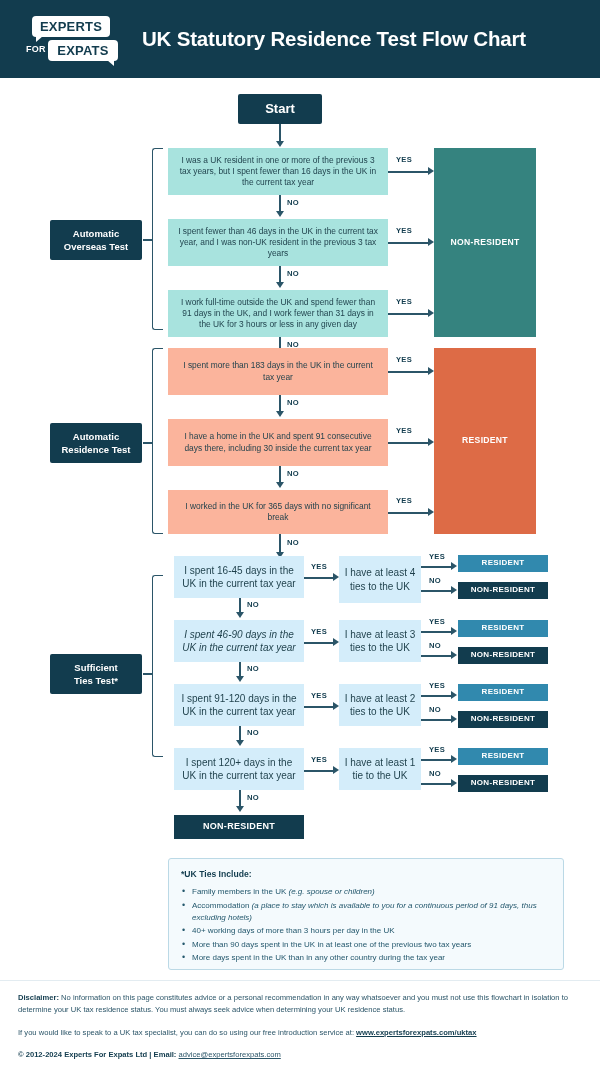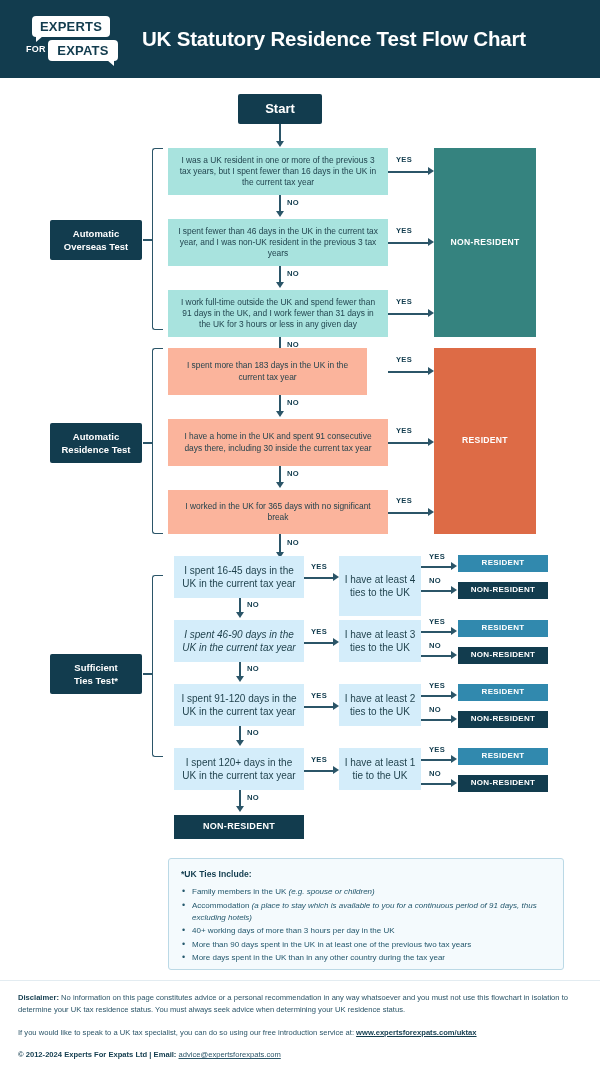--- a/index.html
+++ b/index.html
@@ -174,21 +174,21 @@
 
     <div class="box outcome-teal" style="left:434px; top:70px; width:102px; height:189px;">NON-RESIDENT</div>
 
     <div class="box label-box" style="left:50px; top:345px; width:92px; height:40px; flex-direction:column;">
       <span>Automatic</span>
       <span>Residence Test</span>
     </div>
     <div class="bracket" style="left:152px; top:270px; width:11px; height:186px;"></div>
     <div class="bracket-stub" style="left:143px; top:364px;"></div>
 
-    <div class="box q-salmon" style="left:168px; top:270px; width:199px; height:47px; padding:0 10px;">I spent more than 183 days in the UK in the current tax year</div>
+    <div class="box q-salmon" style="left:168px; top:270px; width:220px; height:47px; padding:0 10px;">I spent more than 183 days in the UK in the current tax year</div>
     <div class="v-line" style="left:279px; top:317px; height:17px;"></div>
     <div class="arrow-down" style="left:276px; top:333px;"></div>
     <div class="edge-label" style="left:287px; top:320px;">NO</div>
 
     <div class="box q-salmon" style="left:168px; top:341px; width:220px; height:47px; padding:0 10px;">I have a home in the UK and spent 91 consecutive days there, including 30 inside the current tax year</div>
     <div class="v-line" style="left:279px; top:388px; height:17px;"></div>
     <div class="arrow-down" style="left:276px; top:404px;"></div>
     <div class="edge-label" style="left:287px; top:391px;">NO</div>
 
     <div class="box q-salmon" style="left:168px; top:412px; width:220px; height:44px; padding:0 10px;">I worked in the UK for 365 days with no significant break</div>
@@ -214,21 +214,21 @@
       <span>Sufficient</span>
       <span>Ties Test*</span>
     </div>
     <div class="bracket" style="left:152px; top:497px; width:11px; height:182px;"></div>
     <div class="bracket-stub" style="left:143px; top:595px;"></div>
 
     <div class="box q-blue" style="left:174px; top:478px; width:130px; height:42px; padding:0 7px;">I spent 16-45 days in the UK in the current tax year</div>
     <div class="h-line" style="left:304px; top:499px; width:31px;"></div>
     <div class="arrow-right" style="left:333px; top:495px;"></div>
     <div class="edge-label" style="left:311px; top:484px;">YES</div>
-    <div class="box q-blue" style="left:339px; top:478px; width:82px; height:60px; padding:0 5px;">I have at least 4 ties to the UK</div>
+    <div class="box q-blue" style="left:339px; top:478px; width:82px; height:47px; padding:0 5px;">I have at least 4 ties to the UK</div>
     <div class="h-line" style="left:421px; top:488px; width:32px;"></div>
     <div class="arrow-right" style="left:451px; top:484px;"></div>
     <div class="edge-label" style="left:429px; top:474px;">YES</div>
     <div class="h-line" style="left:421px; top:512px; width:32px;"></div>
     <div class="arrow-right" style="left:451px; top:508px;"></div>
     <div class="edge-label" style="left:429px; top:498px;">NO</div>
     <div class="box pill-res" style="left:458px; top:477px; width:90px; height:17px;">RESIDENT</div>
     <div class="box pill-nonres" style="left:458px; top:504px; width:90px; height:17px;">NON-RESIDENT</div>
     <div class="v-line" style="left:239px; top:520px; height:15px;"></div>
     <div class="arrow-down" style="left:236px; top:534px;"></div>

